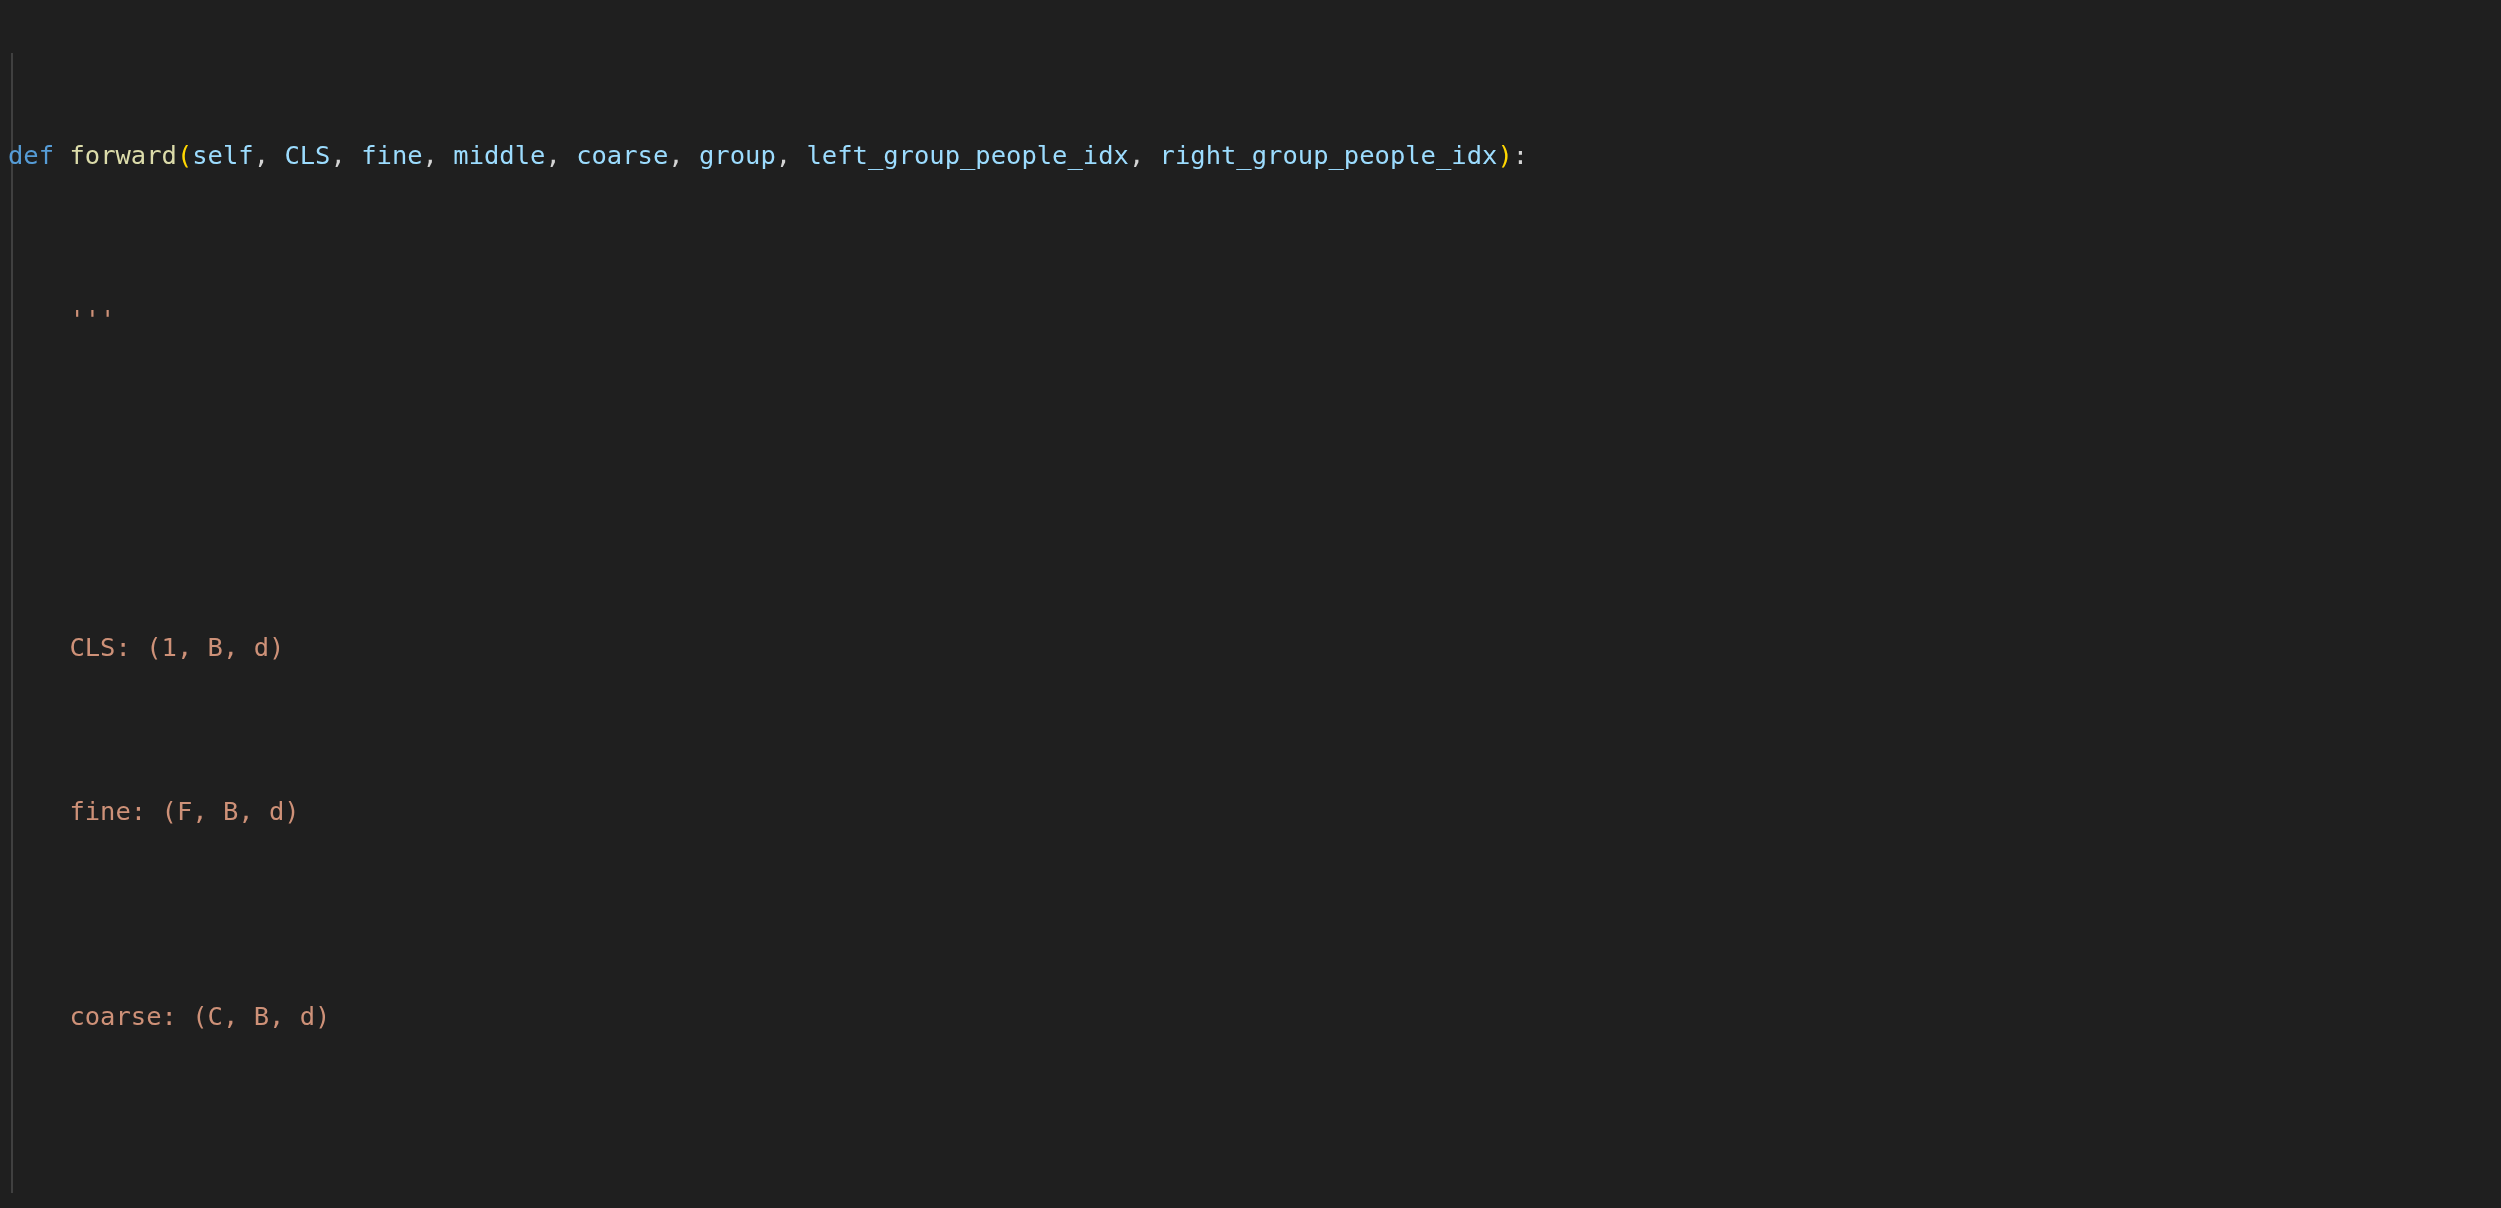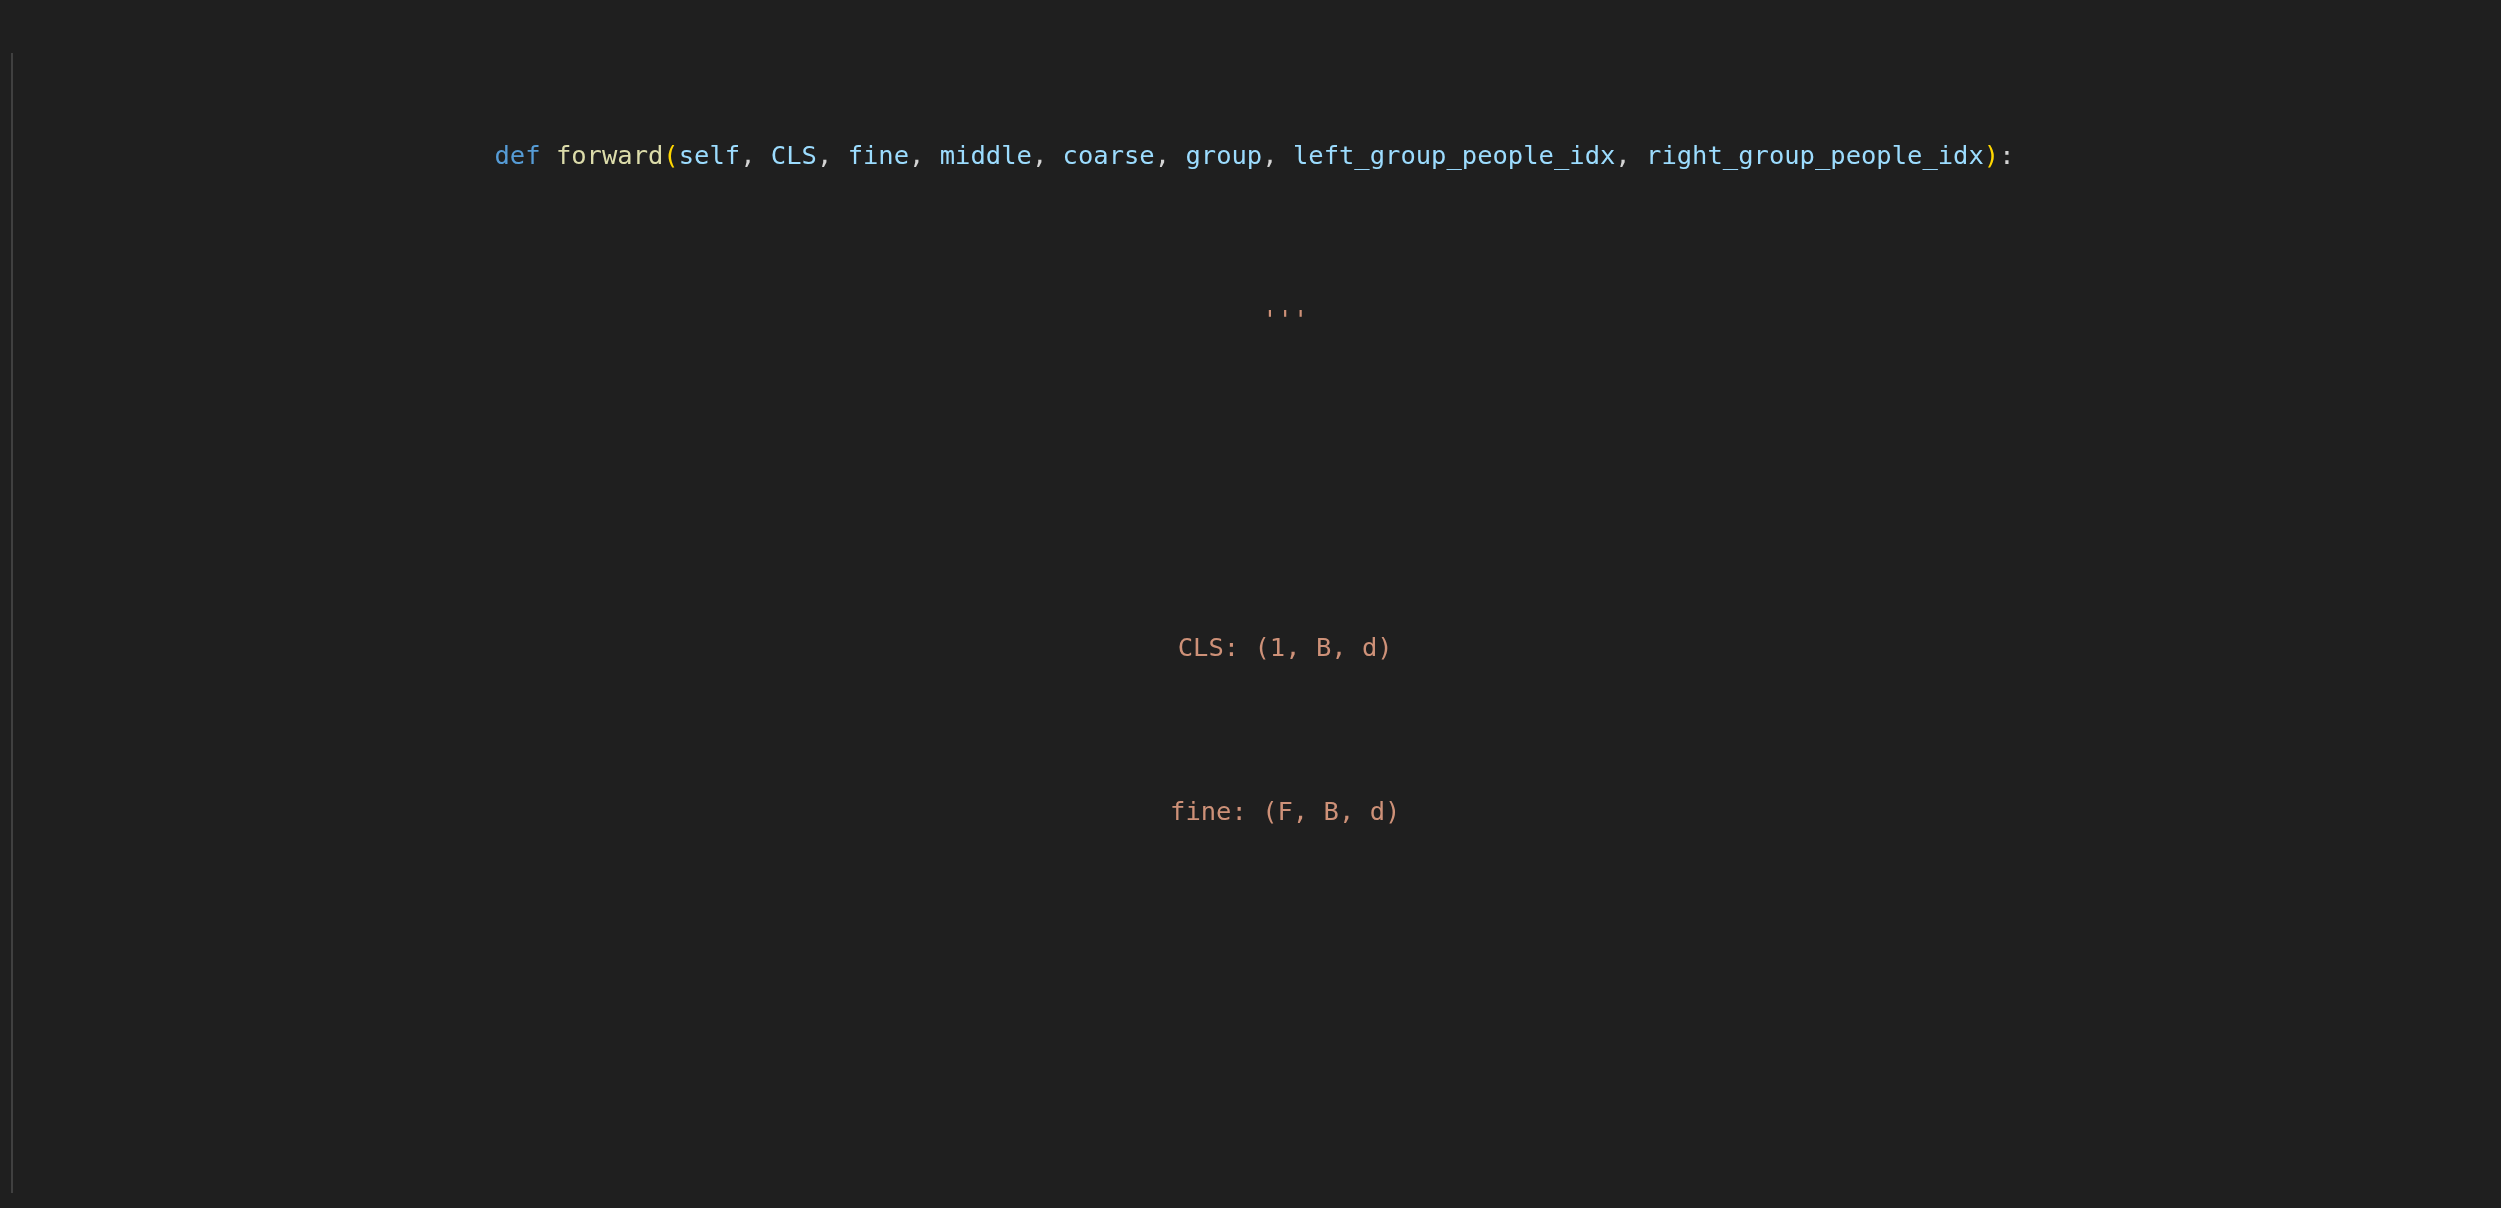--- a/index.html
+++ b/index.html
@@ -23,21 +23,20 @@
     box-sizing: border-box;
   }
   .code-lines {
     position: relative;
     white-space: pre;
   }
   .line {
     height: 41px;
     white-space: pre;
     padding-left: 8px;
-    text-align: center;
   }
   
   .indent-guide {
     position: absolute;
     top: 53px;
     left: 11px;
     width: 2px;
     height: 1140px;
     background: #404040;
   }
@@ -62,20 +61,21 @@
 
     <div class="line"><span class="str">    '''</span></div>
 
     <div class="line"><span class="str"> </span></div>
 
     <div class="line"><span class="str">    CLS: (1, B, d)</span></div>
 
     <div class="line"><span class="str">    fine: (F, B, d)</span></div>
 
 
+    <div class="line"><span class="str">    coarse: (C, B, d)</span></div>
 
     
 
     
 
     
 
     
 
     

